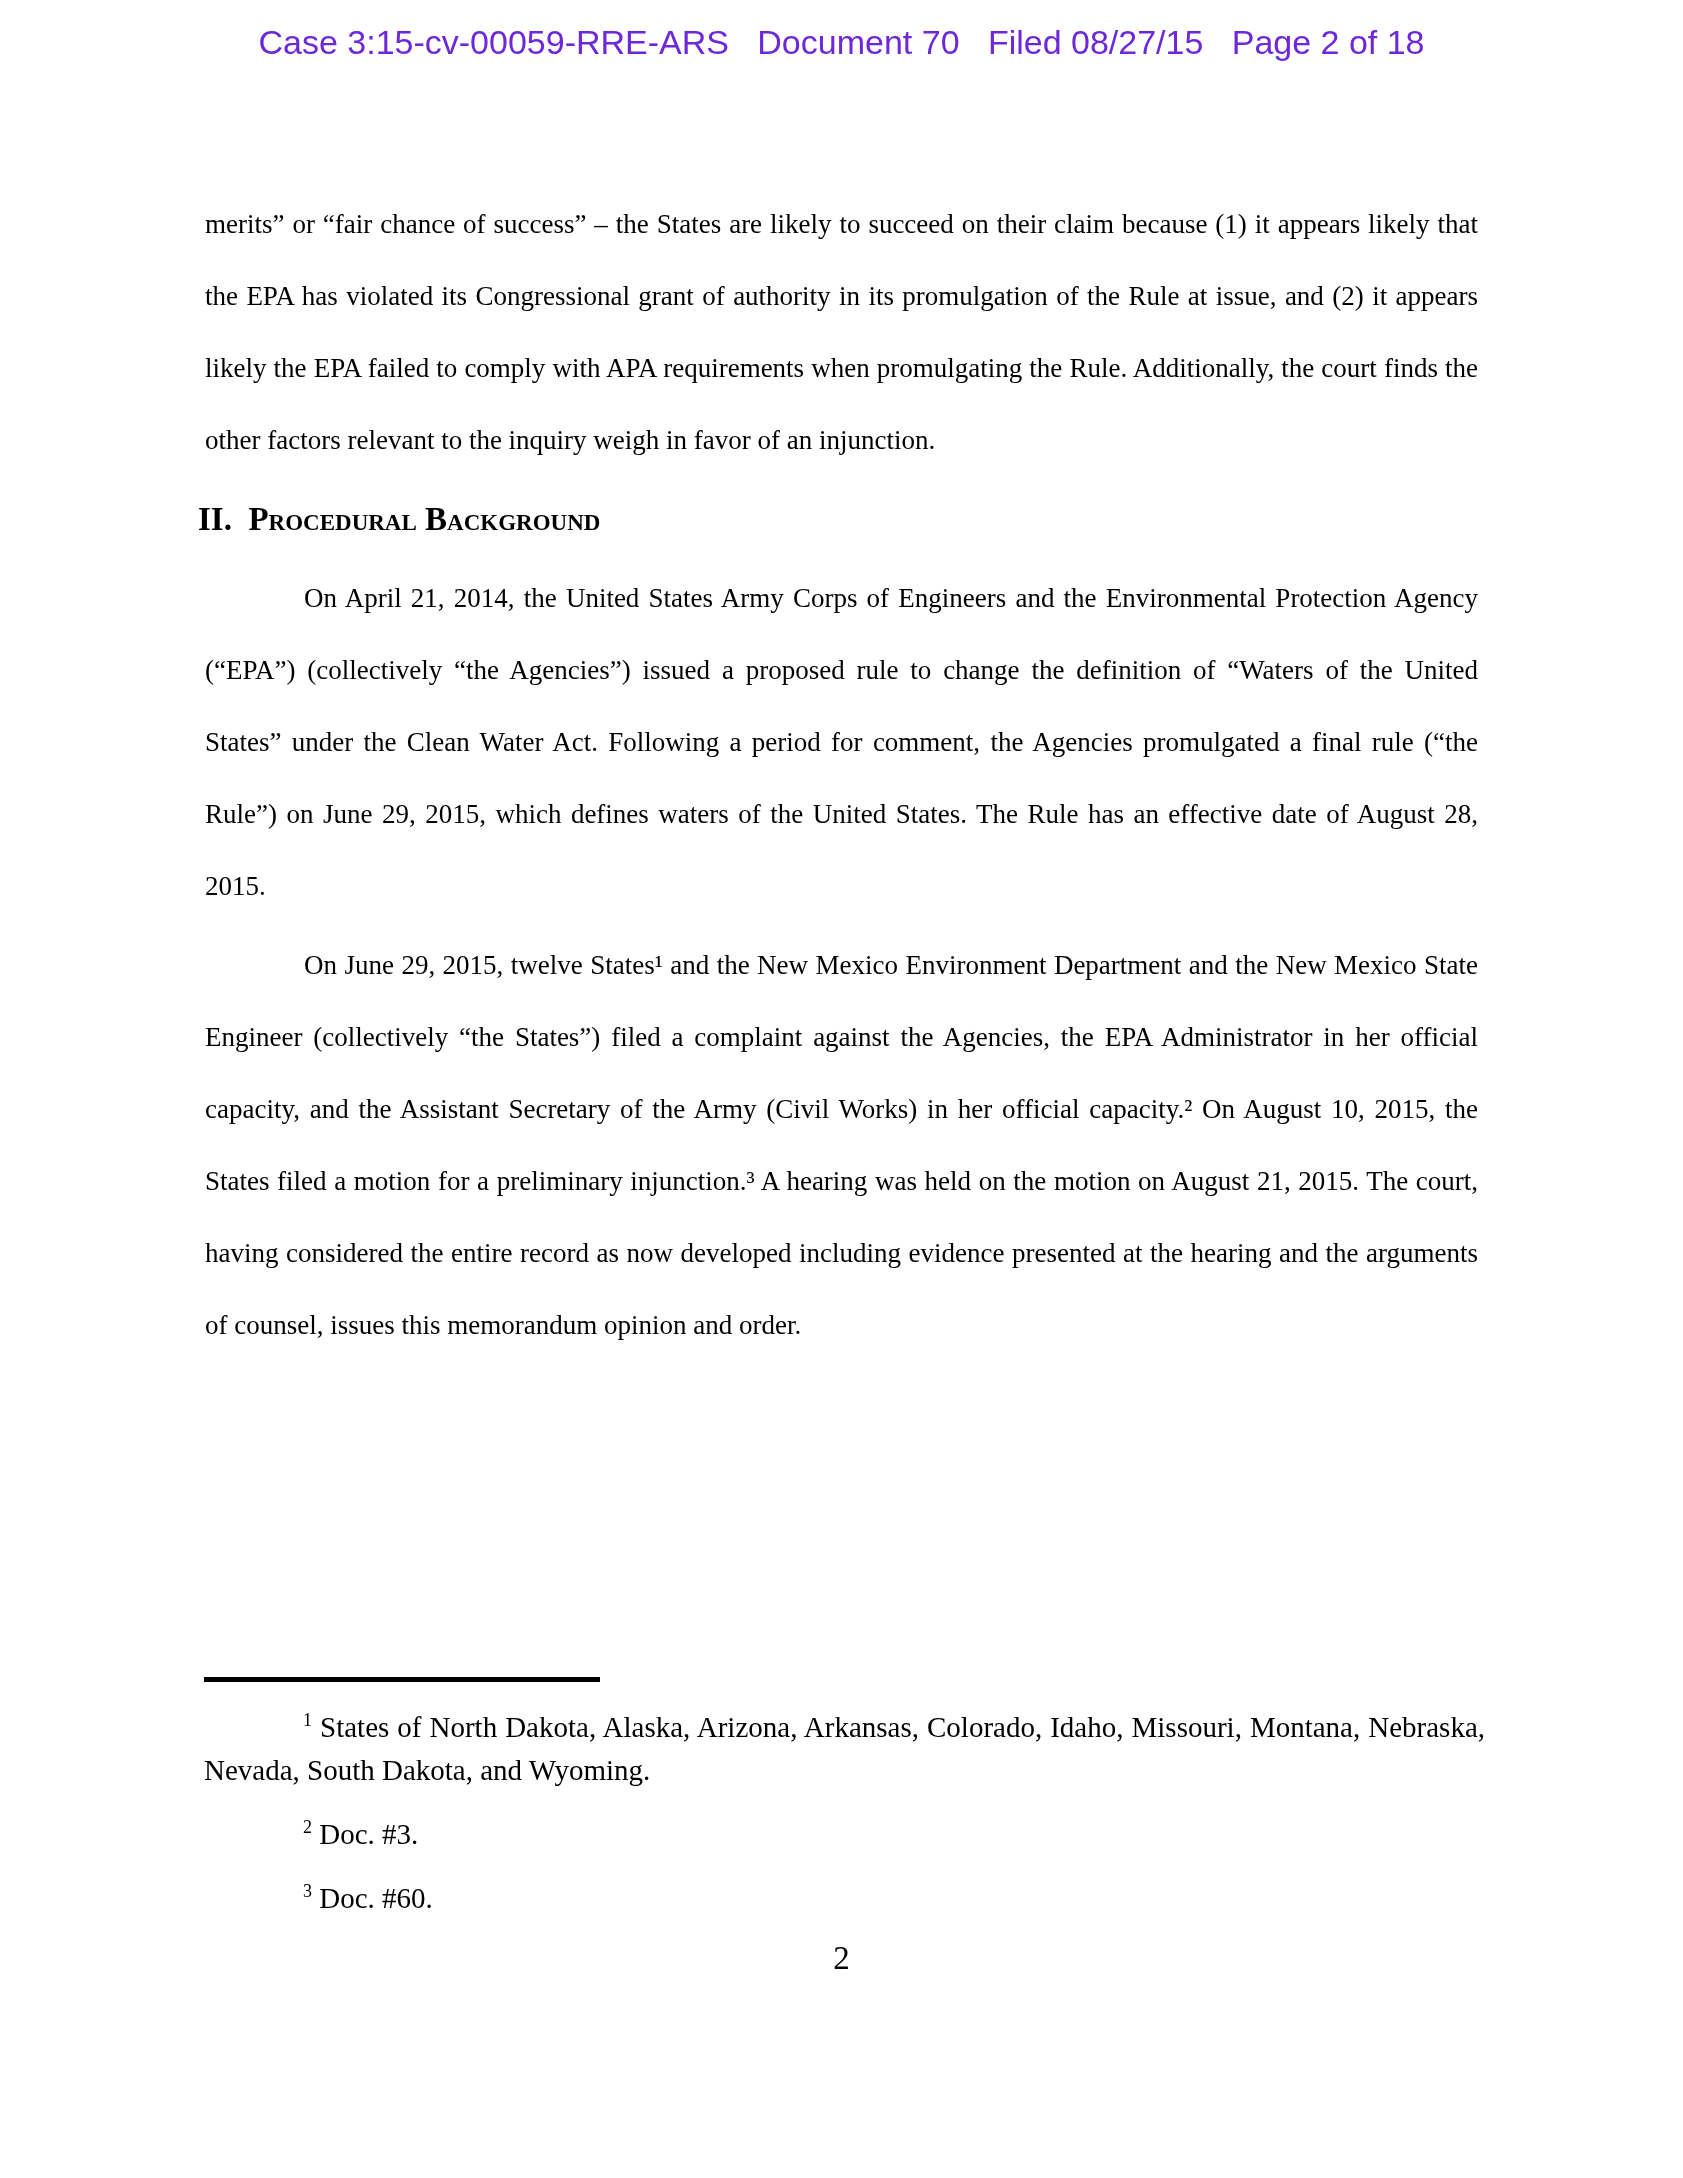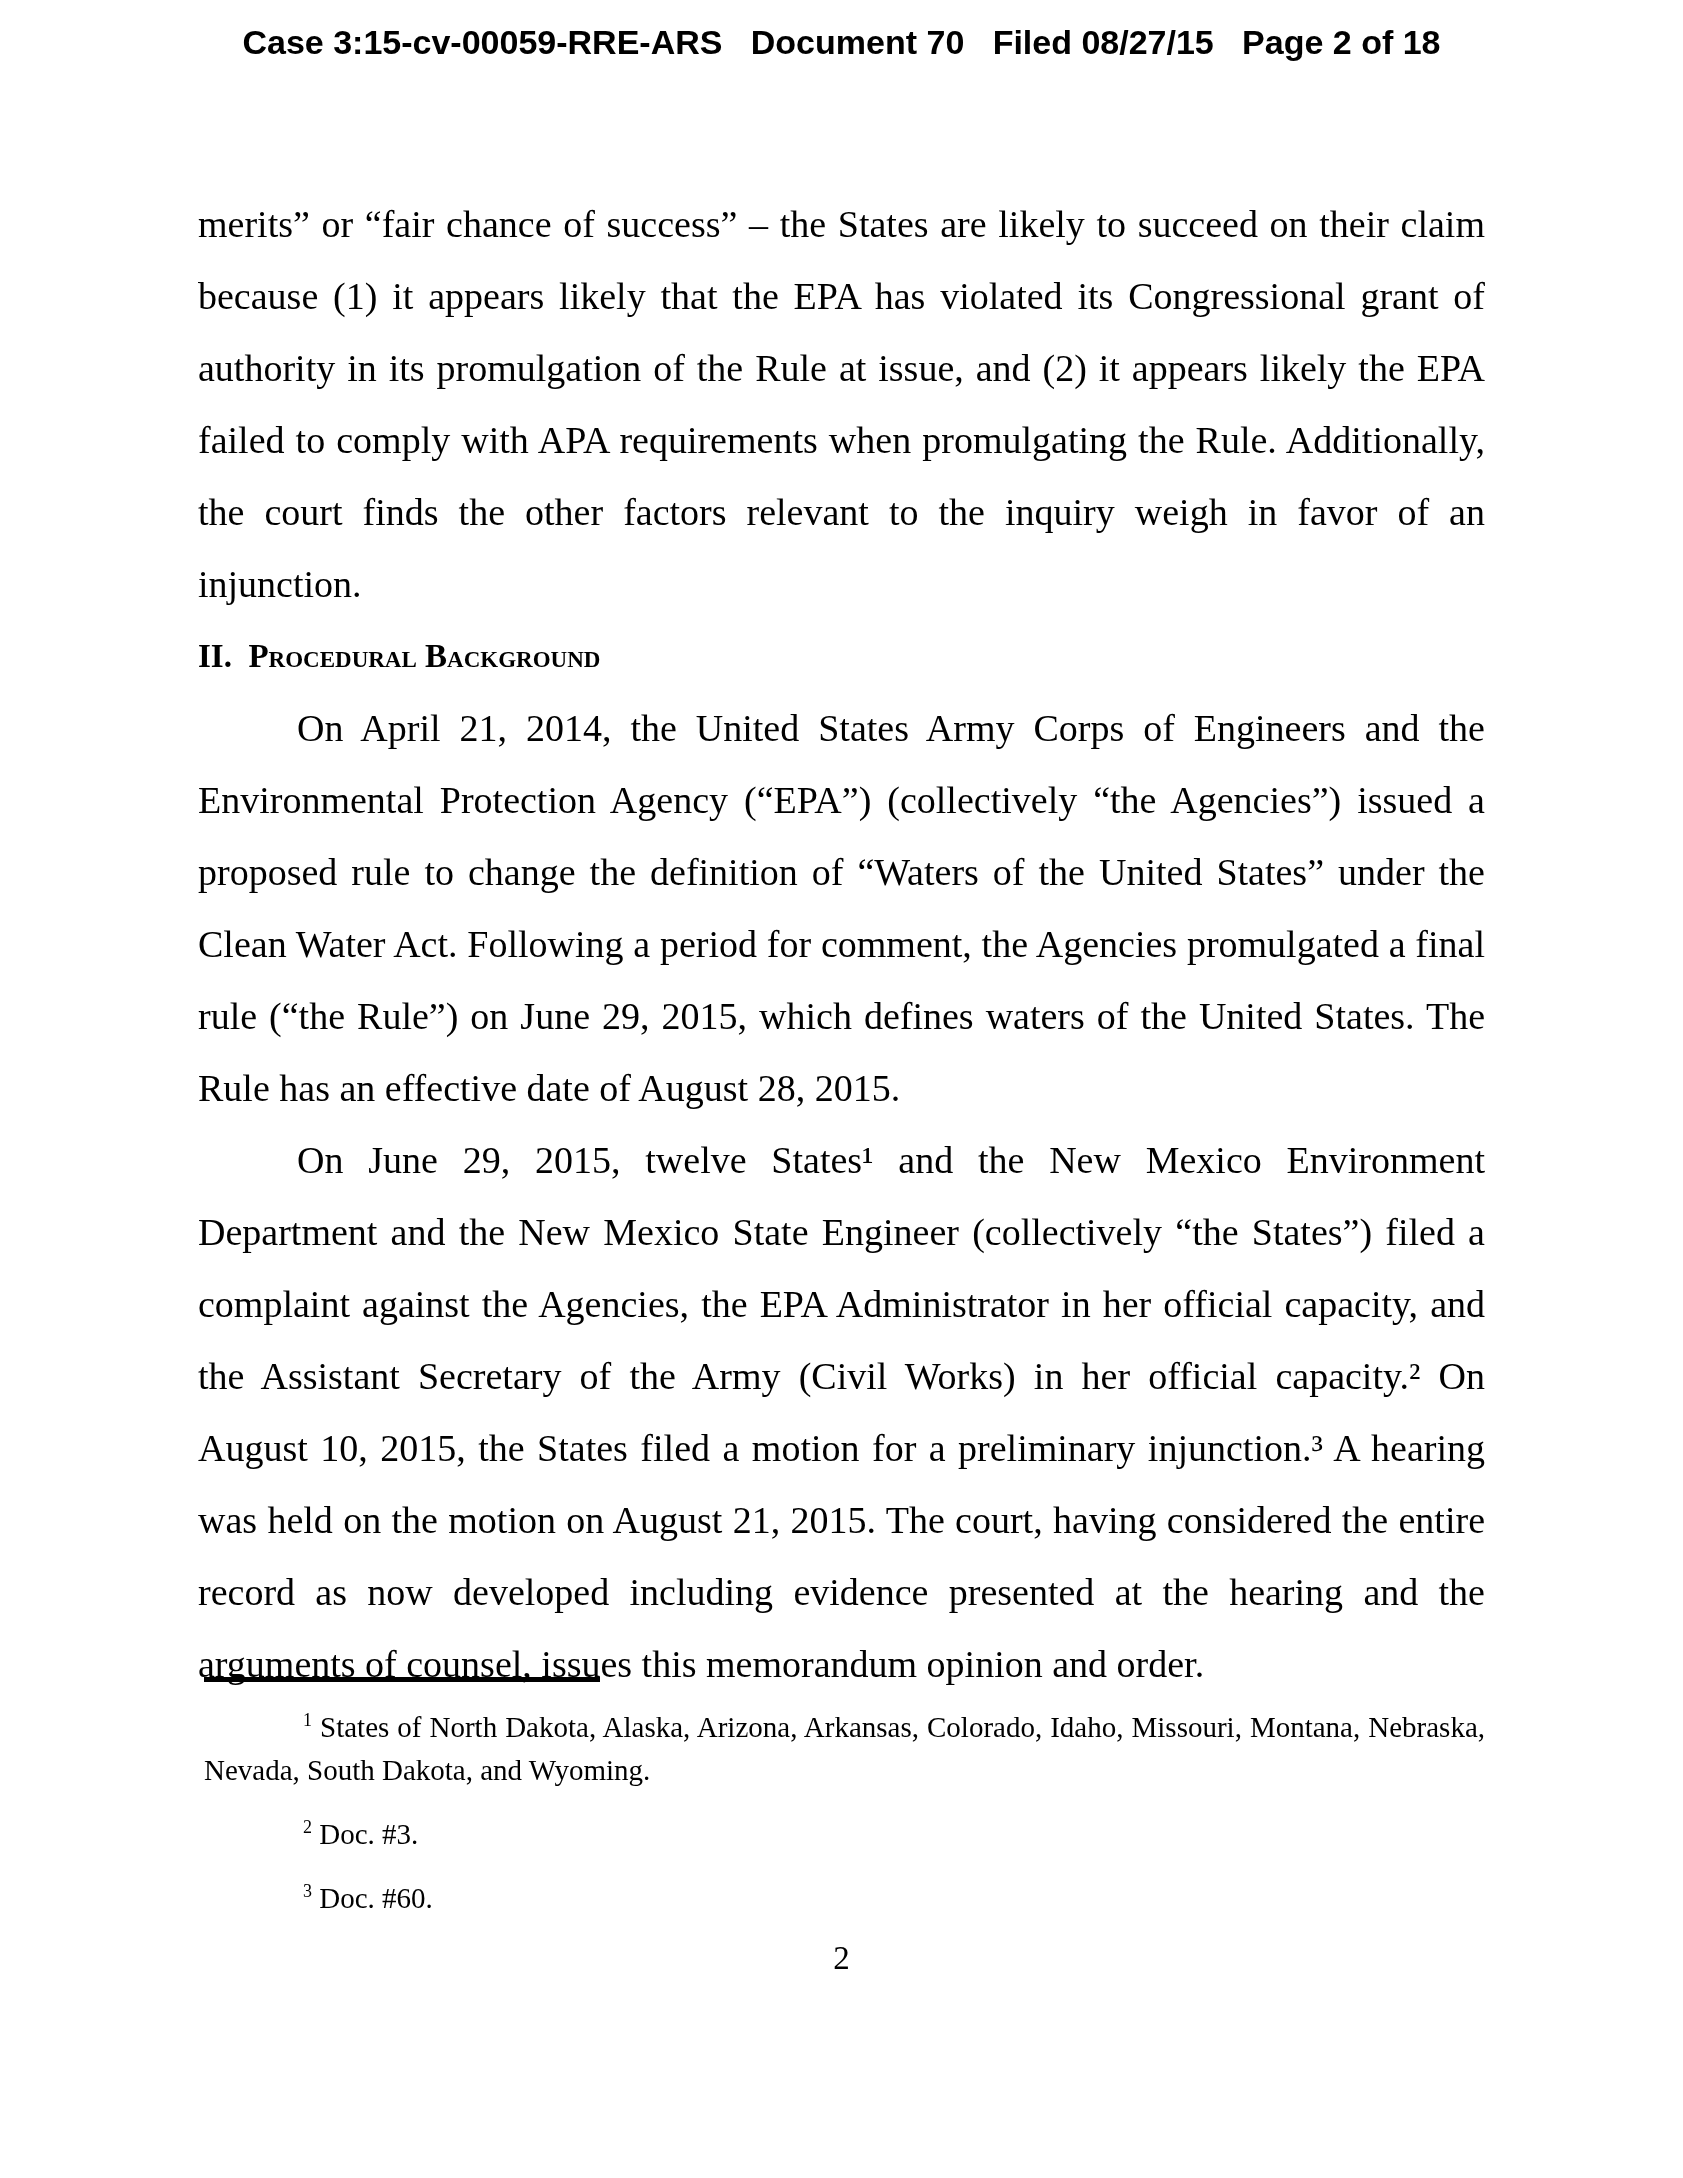--- a/index.html
+++ b/index.html
@@ -16,30 +16,29 @@
     padding: 22px 198px 0 198px;
     font-family: "Liberation Serif", serif;
     color: #000000;
     overflow: hidden;
   }
   .stamp {
     text-align: center;
     font-family: "Liberation Sans", sans-serif;
     font-size: 34px;
     line-height: 1.2;
-    color: #000000;
+    color: #6d28d9;
     white-space: pre-wrap;
-    font-weight: bold;
   }
   .content {
     margin-top: 125px;
   }
   .para {
-    margin: 0;
-    font-size: 38px;
+    margin: 7px;
+    font-size: 27px;
     line-height: 72px;
     text-align: justify;
   }
   .para.indent {
     text-indent: 99px;
   }
   .heading {
     margin: 0;
     font-size: 33px;
     line-height: 72px;

